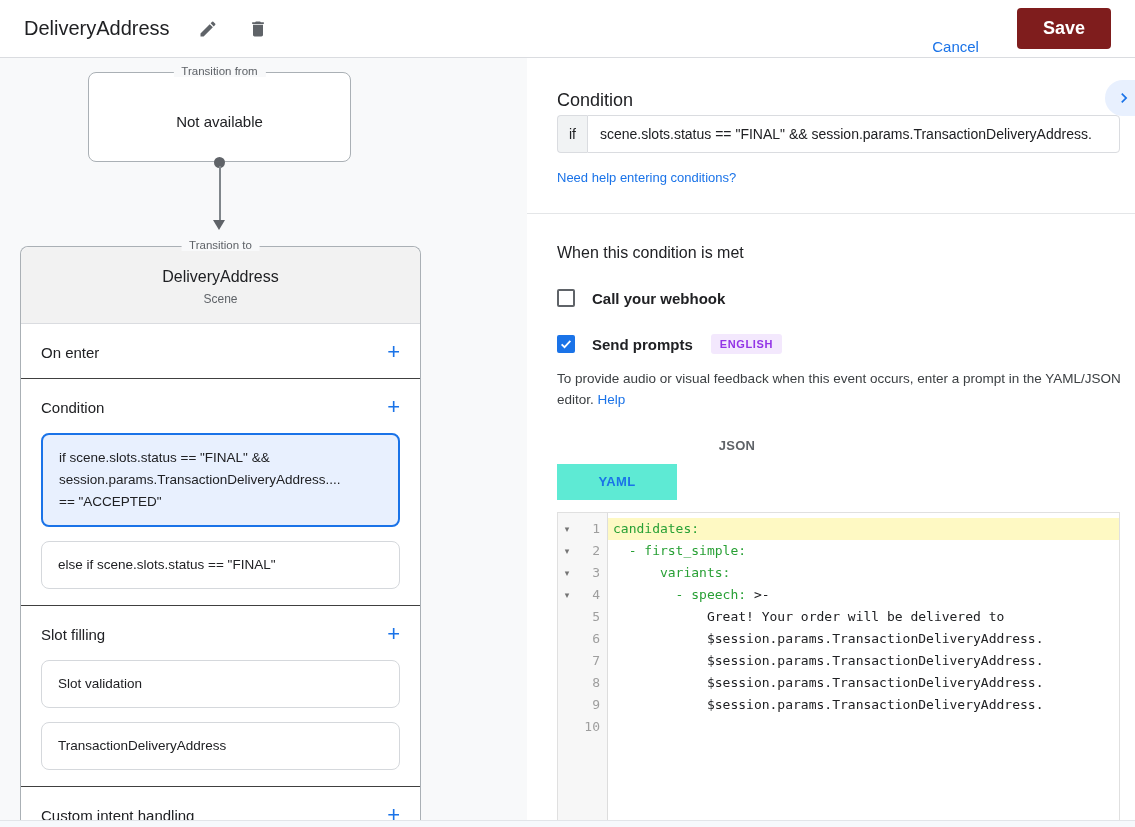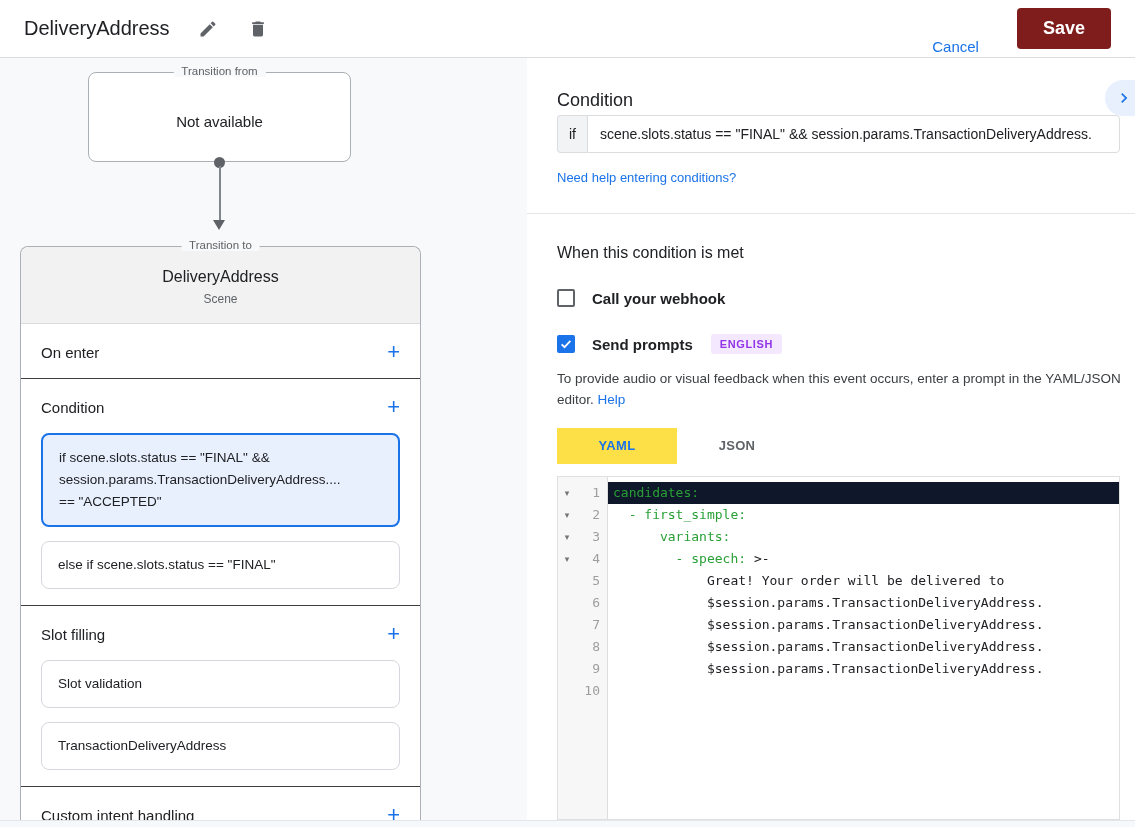--- a/index.html
+++ b/index.html
@@ -126,41 +126,41 @@
     font-weight:bold; letter-spacing:0.6px; padding:4px 9px; border-radius:3px;
   }
   .desc { margin-top:15px; font-size:13.5px; color:#3c4043; line-height:1.55; width:572px; }
   .desc .inline-link { color:#1a73e8; cursor:pointer; }
   
   .tabs { display:flex; margin-top:17px; }
   .tab {
     width:120px; height:36px; display:flex; align-items:center; justify-content:center;
     font-size:13px; font-weight:bold; letter-spacing:0.3px; cursor:pointer;
   }
-  .tab.active { background:#fde047; color:#1a73e8; }
+  .tab.active { background:#5eead4; color:#1a73e8;margin-top:36px; }
   .tab.inactive { color:#5f6368; }
   .editor {
     margin-top:12px; margin-right:15px; height:344px;
     border:1px solid #e0e0e0; display:flex; overflow:hidden; background:#fff;
   }
   .gutter {
     width:50px; flex-shrink:0; background:#f7f7f7; border-right:1px solid #ddd;
     padding-top:5px; font-family:"DejaVu Sans Mono", monospace;
   }
   .gr { display:flex; align-items:center; height:22px; }
   .fold { width:18px; text-align:center; font-size:9px; color:#757575;
     font-family:"Liberation Sans", sans-serif; cursor:pointer; }
   .num { flex:1; text-align:right; padding-right:7px; font-size:13px; color:#9e9e9e; }
   .code-area { flex:1; padding-top:5px; overflow:hidden; cursor:text; }
   .cl {
     height:22px; line-height:22px; white-space:pre;
     font-family:"DejaVu Sans Mono", monospace; font-size:13px; color:#202124;
     padding-left:5px;
   }
-  .cl.active-line { background:#0f172a; }
+  .cl.active-line { background:#fef9c3; }
   .cl .g { color:#28a035; }
   
   .bottom-strip {
     position:absolute; left:0; right:0; bottom:0; height:7px;
     background:#f6f9fc; border-top:1px solid #e2e5e9; z-index:5;
   }
 </style>
 </head>
 <body>
 

